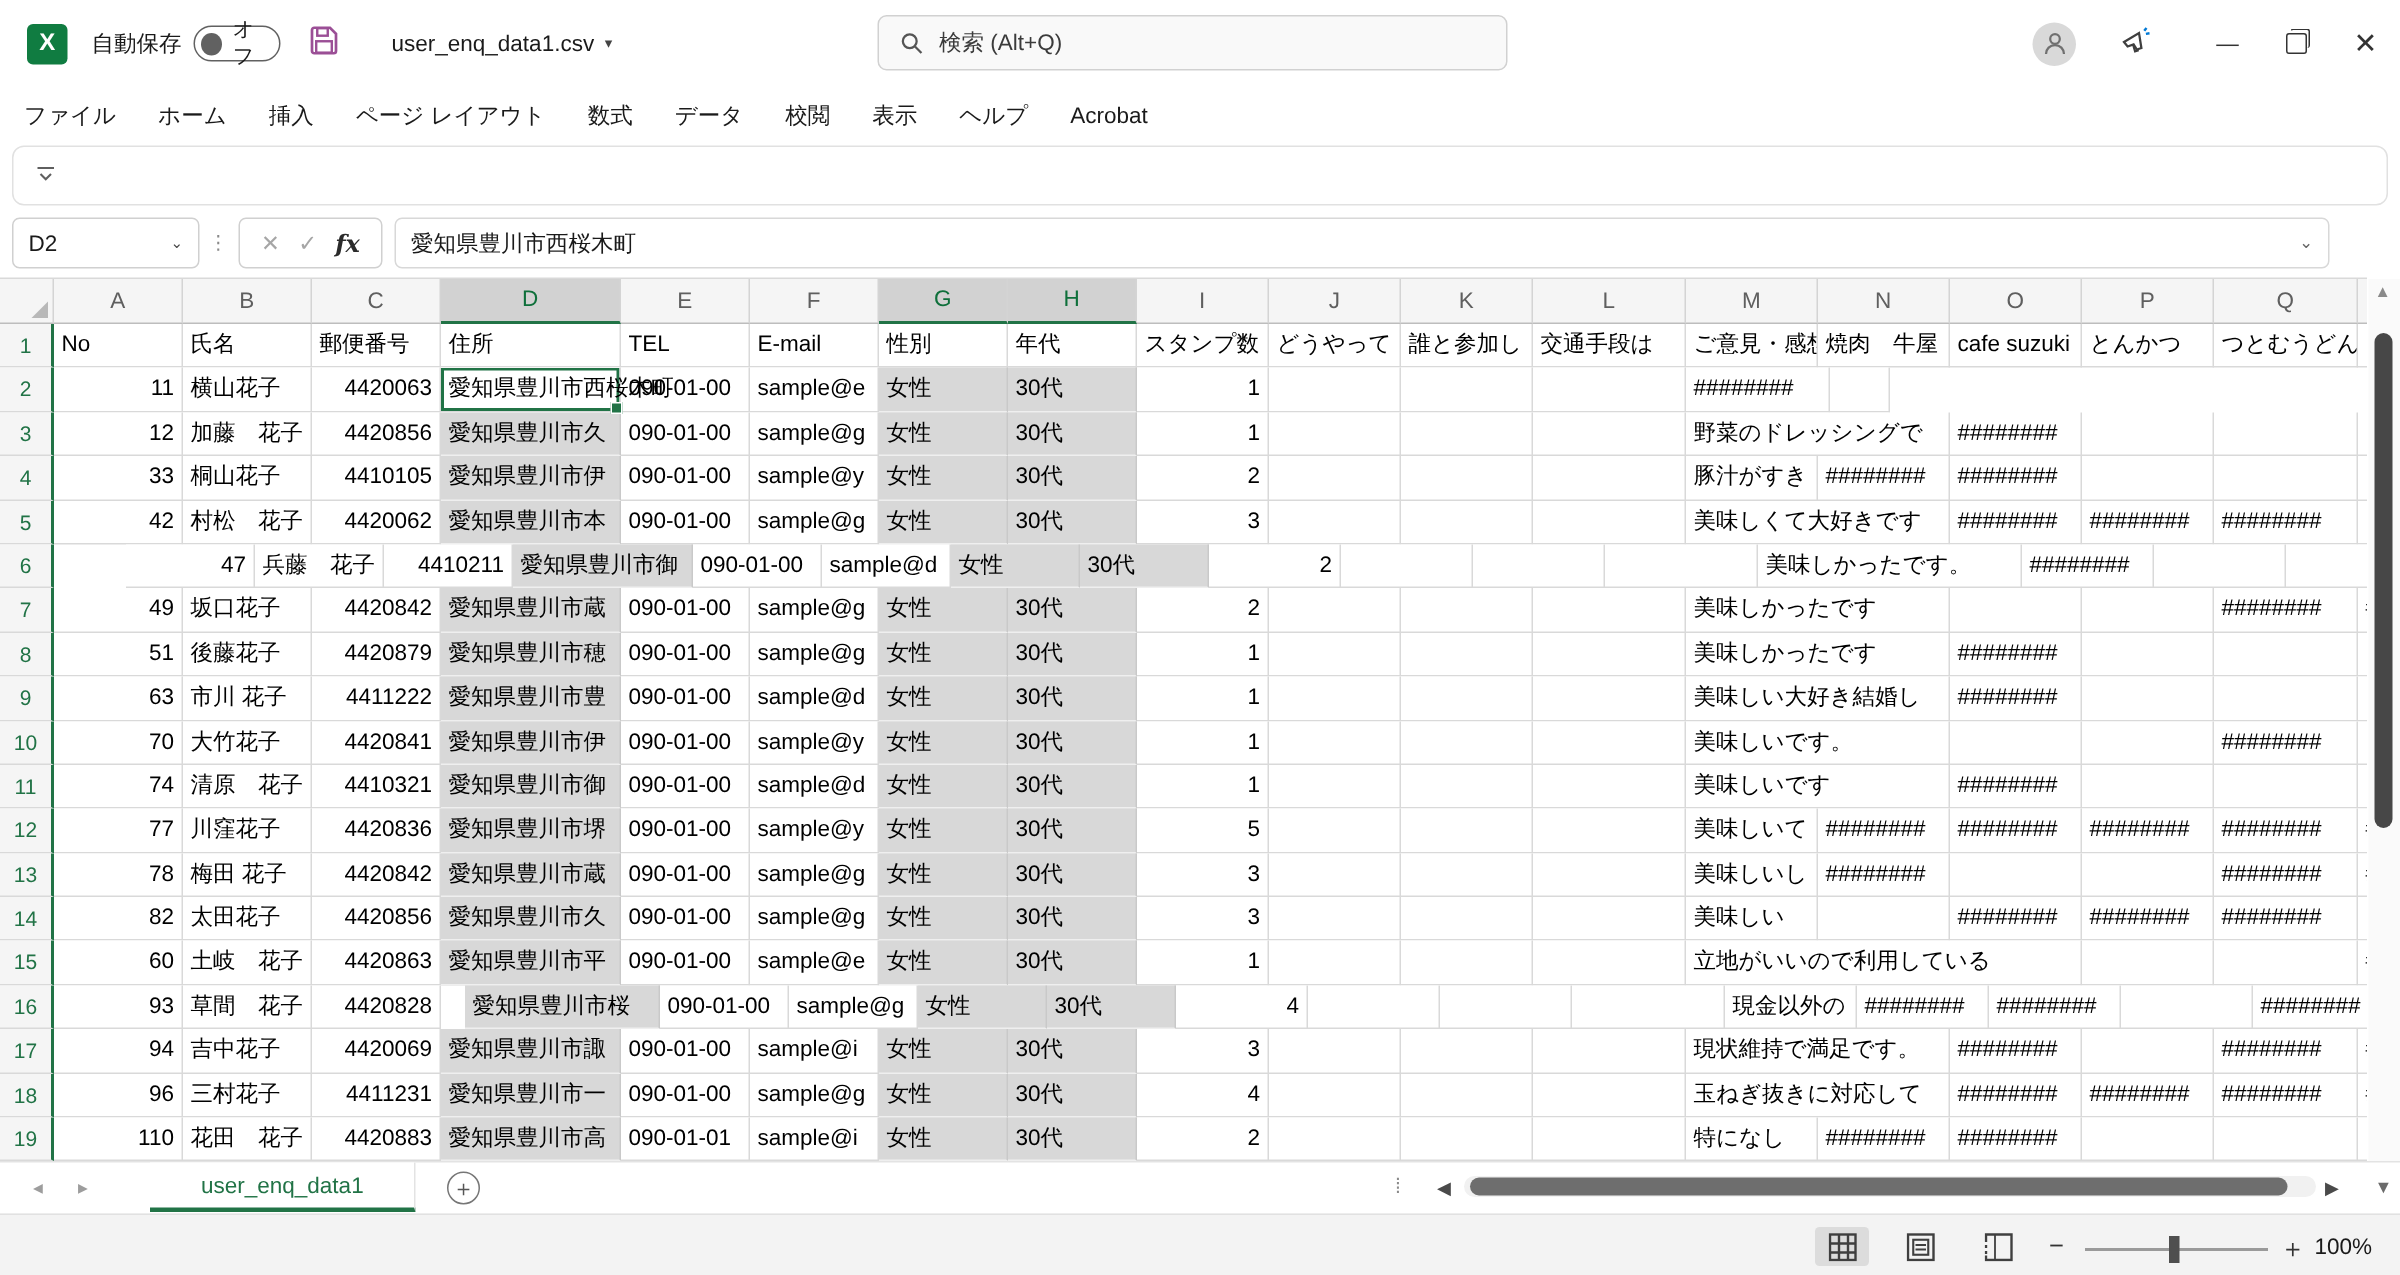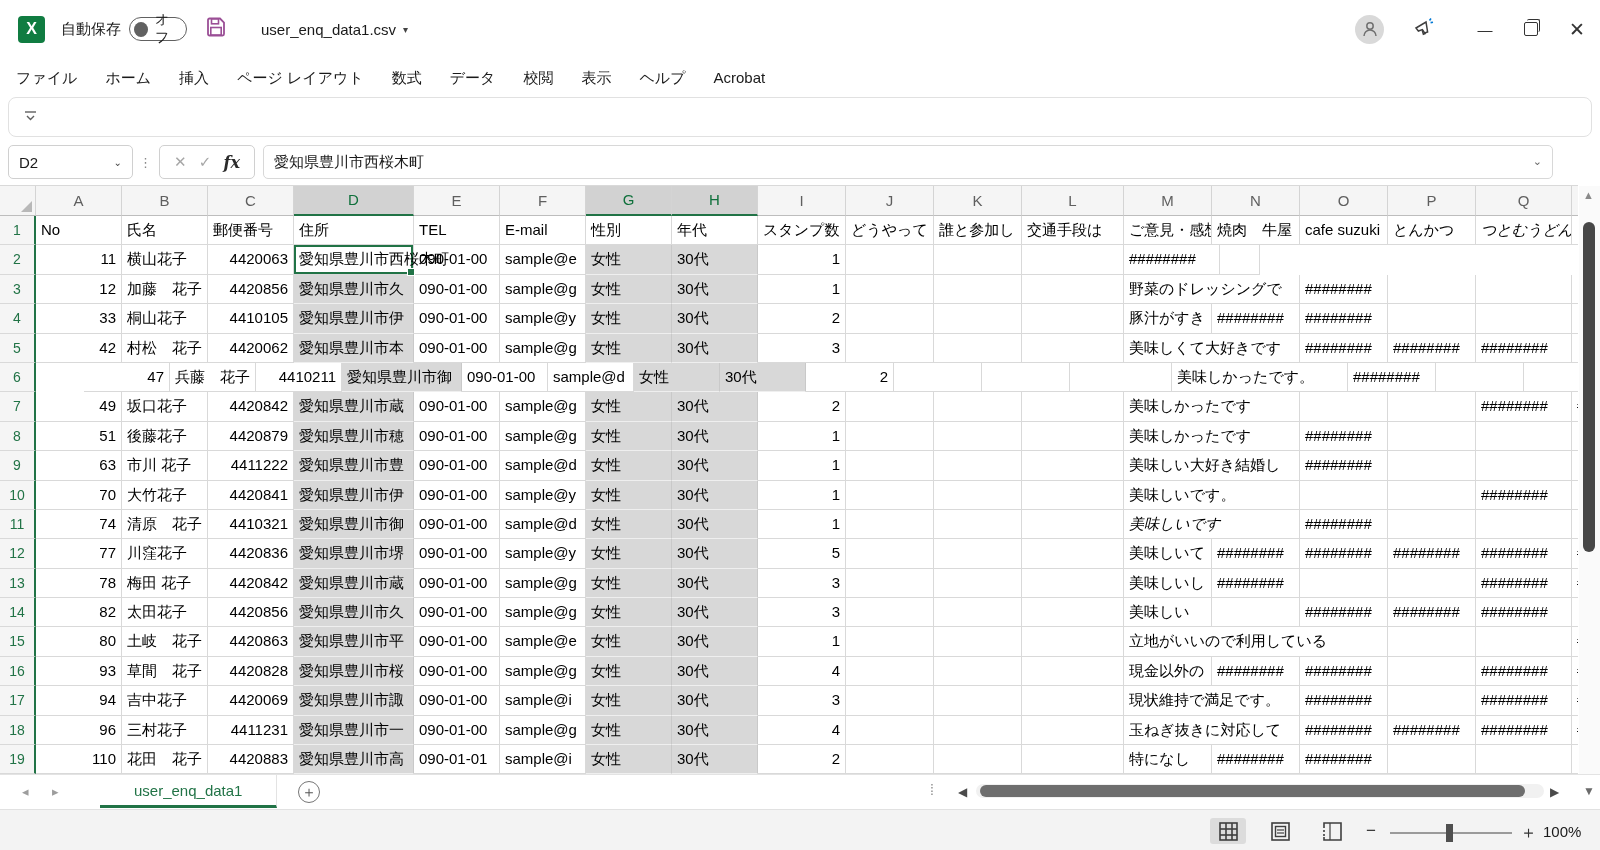--- a/index.html
+++ b/index.html
@@ -114,20 +114,27 @@
     <span class="save-ic">
       <svg width="22" height="22" viewBox="0 0 22 22">
           <path d="M3 4 a1.5 1.5 0 0 1 1.5-1.5 H15 L19 6.5 V18 a1.5 1.5 0 0 1 -1.5 1.5 H4.5 A1.5 1.5 0 0 1 3 18 Z" fill="none" stroke="#9b4f96" stroke-width="1.8"></path>
           <rect x="6.5" y="2.8" width="7" height="5" fill="none" stroke="#9b4f96" stroke-width="1.6"></rect>
           <rect x="5.8" y="11.5" width="10.4" height="7.6" fill="none" stroke="#9b4f96" stroke-width="1.6"></rect>
         </svg>
     </span>
     <div class="doc-title">
       <span>user_enq_data1.csv</span>
       <span class="caret">▾</span>
+    </div>
+    <div class="searchbox">
+      <svg width="16" height="16" viewBox="0 0 16 16">
+          <circle cx="6.5" cy="6.5" r="4.6" fill="none" stroke="#555" stroke-width="1.5"></circle>
+          <line x1="10" y1="10" x2="14.3" y2="14.3" stroke="#555" stroke-width="1.5"></line>
+        </svg>
+      <span>検索 (Alt+Q)</span>
     </div>
     <div class="tb-right">
       <span class="avatar">
         <svg width="20" height="20" viewBox="0 0 20 20">
             <circle cx="10" cy="7" r="3.2" fill="none" stroke="#707070" stroke-width="1.5"></circle>
             <path d="M4 17 a6 6 0 0 1 12 0" fill="none" stroke="#707070" stroke-width="1.5"></path>
           </svg>
       </span>
       <span class="megaphone">
         <svg width="24" height="24" viewBox="0 0 24 24">
@@ -217,21 +224,21 @@
         <div class="cell" style="width: 86px;">性別</div>
         <div class="cell" style="width: 86px;">年代</div>
         <div class="cell" style="width: 88px;">スタンプ数</div>
         <div class="cell" style="width: 88px;">どうやって</div>
         <div class="cell" style="width: 88px;">誰と参加し</div>
         <div class="cell" style="width: 102px;">交通手段は</div>
         <div class="cell" style="width: 88px;">ご意見・感想</div>
         <div class="cell" style="width: 88px;">焼肉　牛屋</div>
         <div class="cell" style="width: 88px;">cafe suzuki</div>
         <div class="cell" style="width: 88px;">とんかつ</div>
-        <div class="cell" style="width: 96px; font-style: italic;">つとむうどん</div>
+        <div class="cell" style="width: 96px;">つとむうどん</div>
         <div class="cell" style="width: 40px;"></div>
       </div>
       <div class="grow">
         <div class="rh">2</div>
         <div class="cell num" style="width: 86px;">11</div>
         <div class="cell" style="width: 86px;">横山花子</div>
         <div class="cell num" style="width: 86px;">4420063</div>
         <div class="cell active" style="width: 120px;">愛知県豊川市西桜木町</div>
         <div class="cell" style="width: 86px;">090-01-00</div>
         <div class="cell" style="width: 86px;">sample@e</div>
@@ -412,21 +419,21 @@
         <div class="cell num" style="width: 86px;">4410321</div>
         <div class="cell shade" style="width: 120px;">愛知県豊川市御</div>
         <div class="cell" style="width: 86px;">090-01-00</div>
         <div class="cell" style="width: 86px;">sample@d</div>
         <div class="cell shade" style="width: 86px;">女性</div>
         <div class="cell shade" style="width: 86px;">30代</div>
         <div class="cell num" style="width: 88px;">1</div>
         <div class="cell" style="width: 88px;"></div>
         <div class="cell" style="width: 88px;"></div>
         <div class="cell" style="width: 102px;"></div>
-        <div class="cell" style="width: 176px; font-style: italic;">美味しいです</div>
+        <div class="cell" style="width: 176px;">美味しいです</div>
         <div class="cell" style="width: 88px;">########</div>
         <div class="cell" style="width: 88px;"></div>
         <div class="cell" style="width: 96px;"></div>
         <div class="cell" style="width: 40px;"></div>
       </div>
       <div class="grow">
         <div class="rh">12</div>
         <div class="cell num" style="width: 86px;">77</div>
         <div class="cell" style="width: 86px;">川窪花子</div>
         <div class="cell num" style="width: 86px;">4420836</div>
@@ -483,21 +490,21 @@
         <div class="cell" style="width: 102px;"></div>
         <div class="cell" style="width: 88px;">美味しい</div>
         <div class="cell" style="width: 88px;"></div>
         <div class="cell" style="width: 88px;">########</div>
         <div class="cell" style="width: 88px;">########</div>
         <div class="cell" style="width: 96px;">########</div>
         <div class="cell" style="width: 40px;"></div>
       </div>
       <div class="grow">
         <div class="rh">15</div>
-        <div class="cell num" style="width: 86px;">80</div>
+        <div class="cell num" style="width: 86px;">60</div>
         <div class="cell" style="width: 86px;">土岐　花子</div>
         <div class="cell num" style="width: 86px;">4420863</div>
         <div class="cell shade" style="width: 120px;">愛知県豊川市平</div>
         <div class="cell" style="width: 86px;">090-01-00</div>
         <div class="cell" style="width: 86px;">sample@e</div>
         <div class="cell shade" style="width: 86px;">女性</div>
         <div class="cell shade" style="width: 86px;">30代</div>
         <div class="cell num" style="width: 88px;">1</div>
         <div class="cell" style="width: 88px;"></div>
         <div class="cell" style="width: 88px;"></div>
@@ -505,21 +512,21 @@
         <div class="cell" style="width: 264px;">立地がいいので利用している</div>
         <div class="cell" style="width: 88px;"></div>
         <div class="cell" style="width: 96px;"></div>
         <div class="cell" style="width: 40px;">########</div>
       </div>
       <div class="grow">
         <div class="rh">16</div>
         <div class="cell num" style="width: 86px;">93</div>
         <div class="cell" style="width: 86px;">草間　花子</div>
         <div class="cell num" style="width: 86px;">4420828</div>
-        <div class="cell shade" style="width: 120px;">愛知県豊川市桜</div>
+        <div class="cell shade" style="width: 130px; margin-left: 16px;">愛知県豊川市桜</div>
         <div class="cell" style="width: 86px;">090-01-00</div>
         <div class="cell" style="width: 86px;">sample@g</div>
         <div class="cell shade" style="width: 86px;">女性</div>
         <div class="cell shade" style="width: 86px;">30代</div>
         <div class="cell num" style="width: 88px;">4</div>
         <div class="cell" style="width: 88px;"></div>
         <div class="cell" style="width: 88px;"></div>
         <div class="cell" style="width: 102px;"></div>
         <div class="cell" style="width: 88px;">現金以外の</div>
         <div class="cell" style="width: 88px;">########</div>

